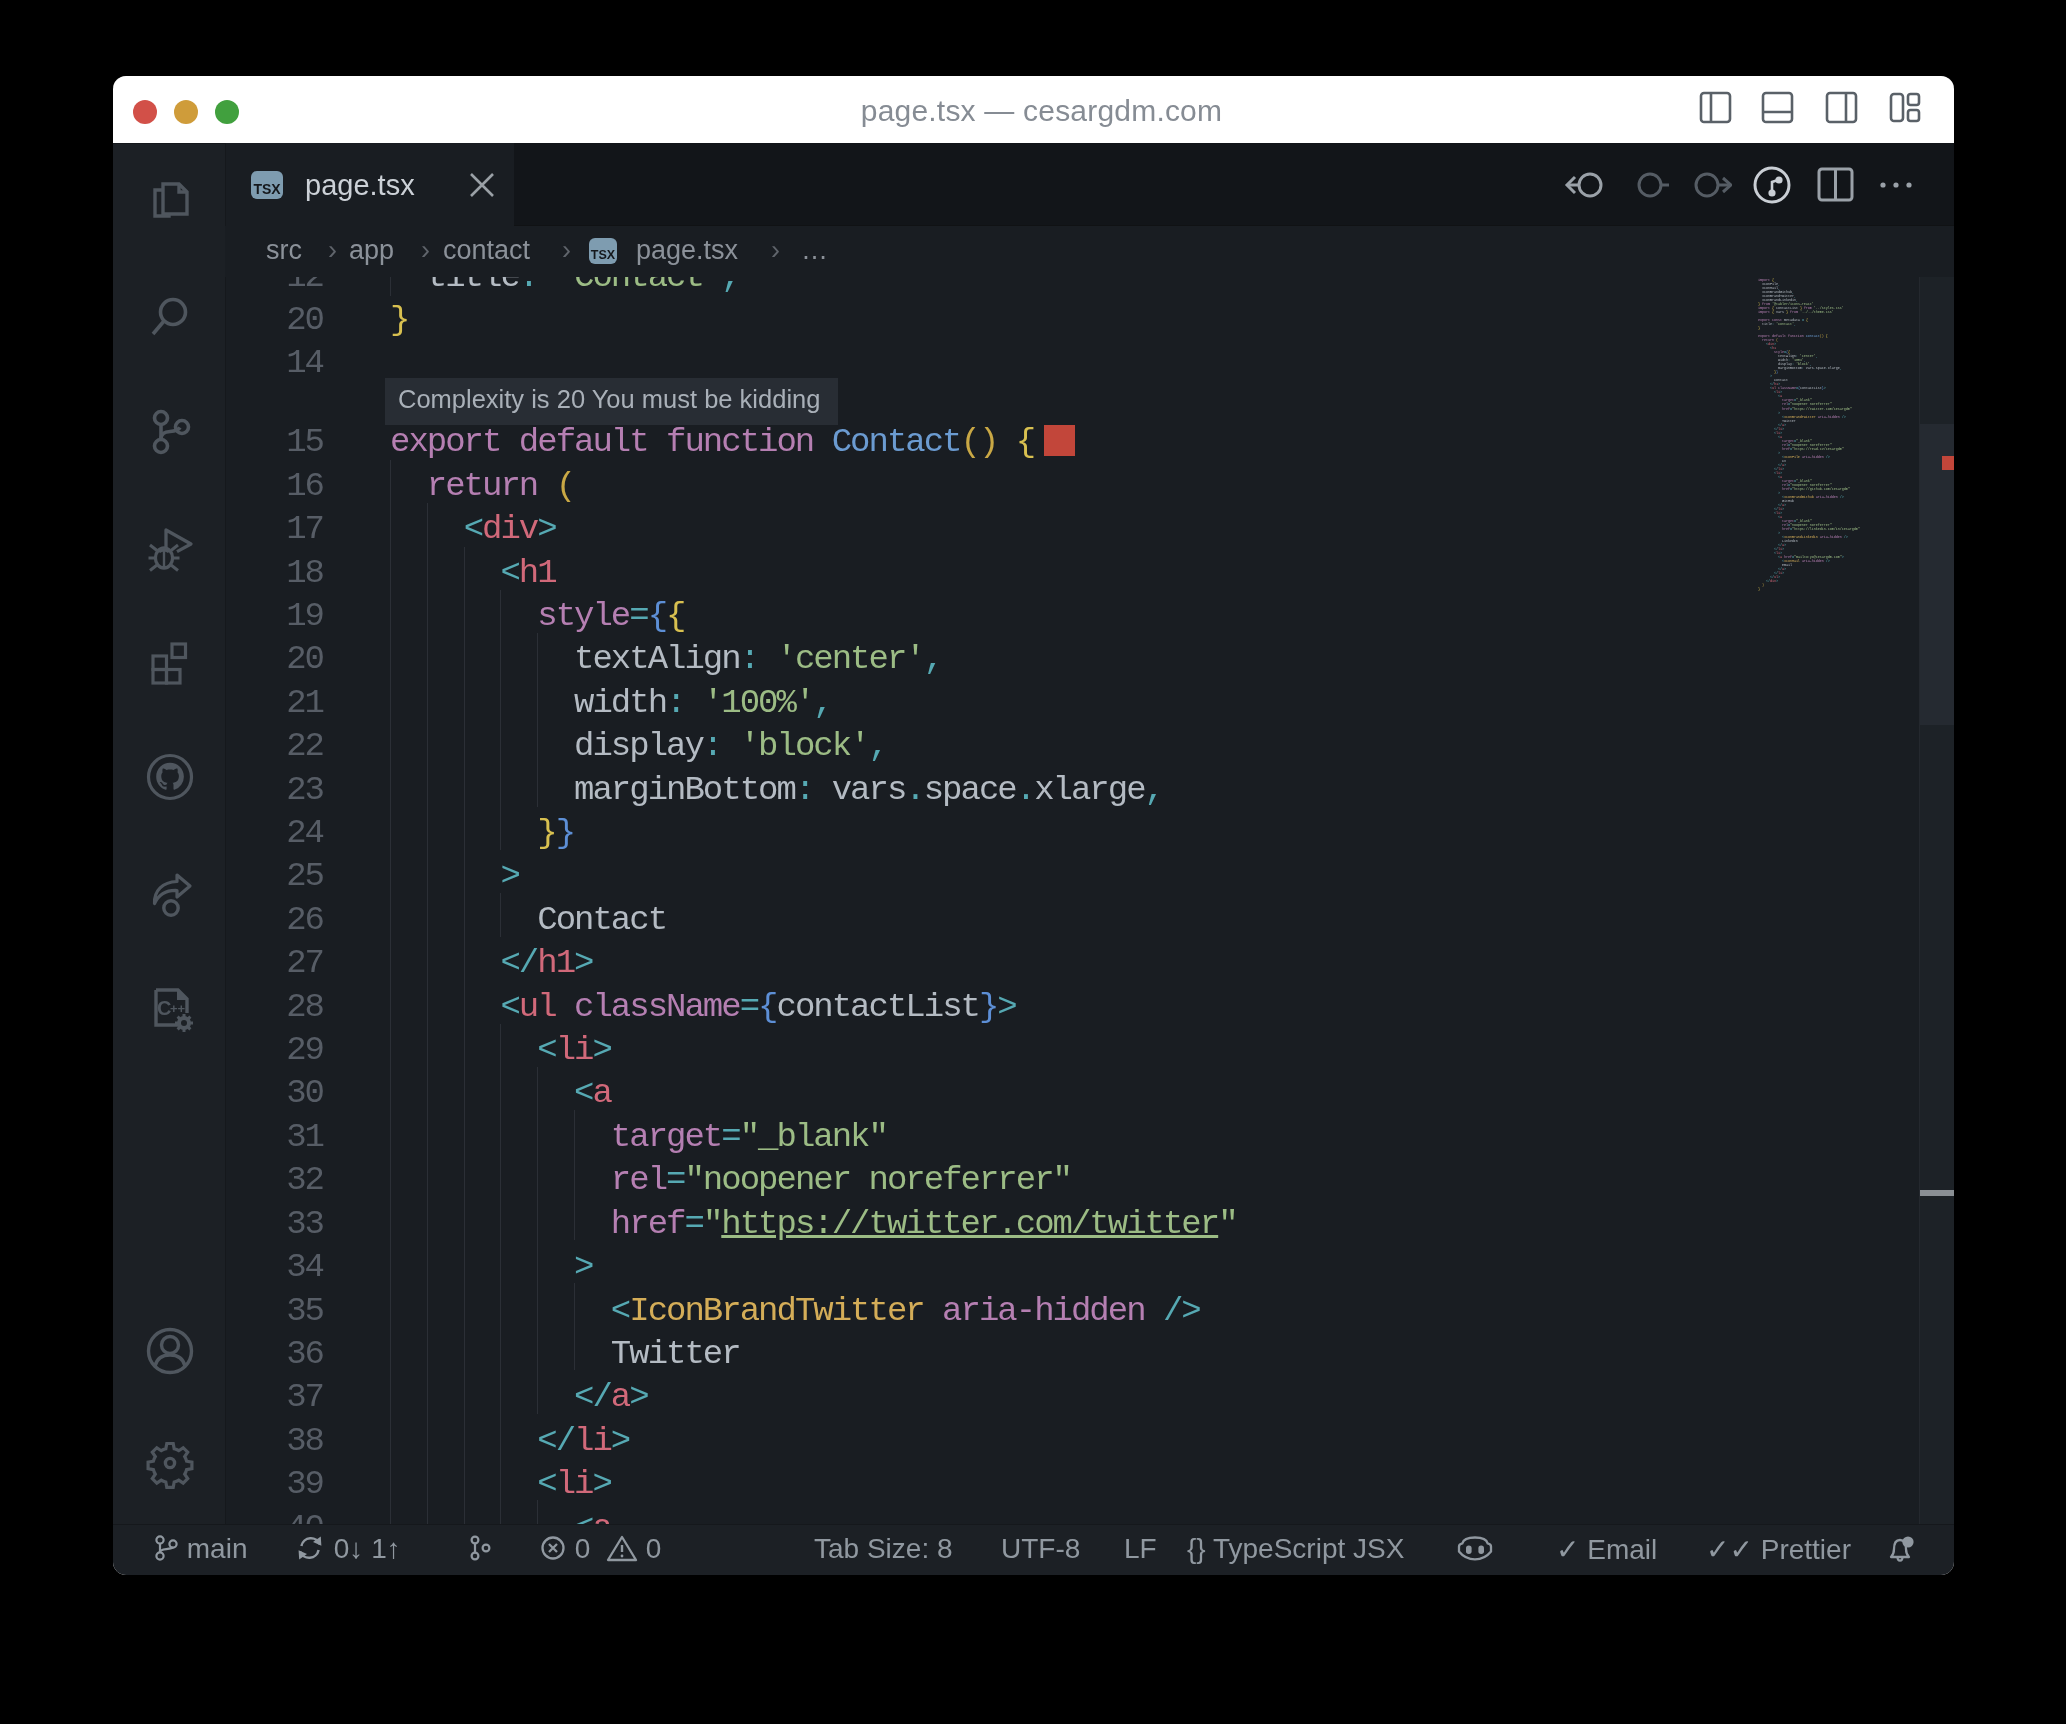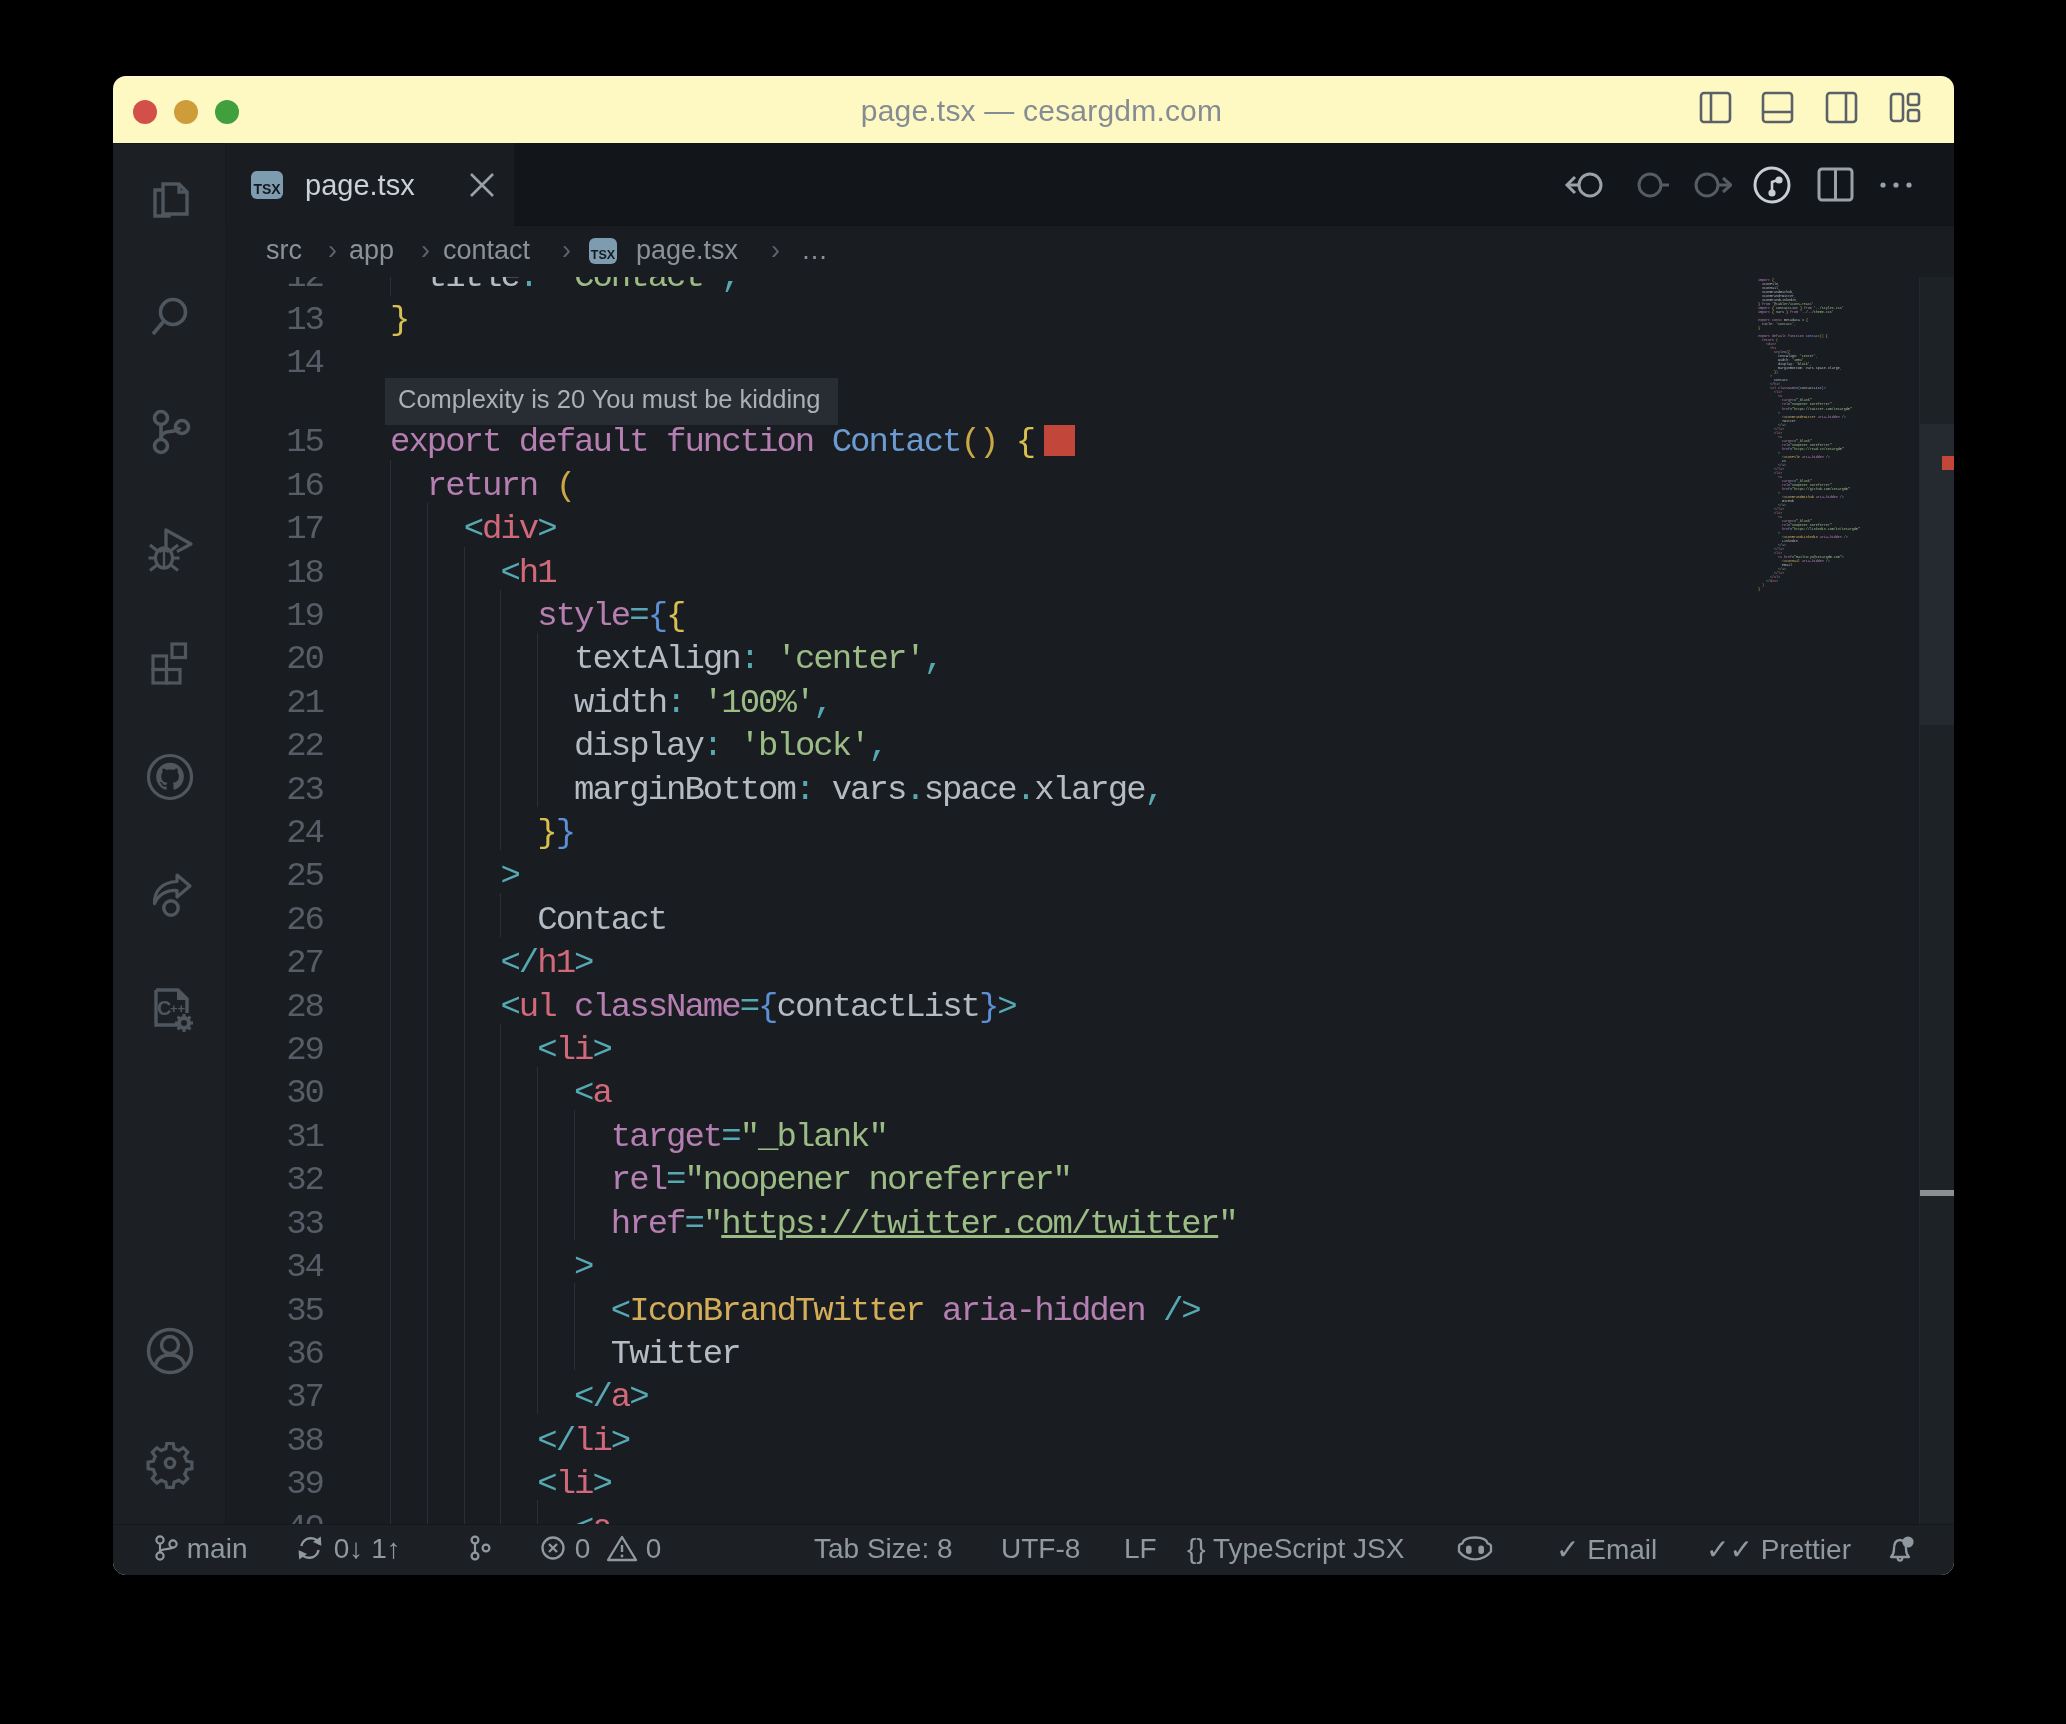--- a/index.html
+++ b/index.html
@@ -1,17 +1,17 @@
 <!DOCTYPE html>
 <html><head><meta charset="utf-8"><style>
 * { margin:0; padding:0; box-sizing:border-box; }
 html,body { width:2066px; height:1724px; background:#000; overflow:hidden; }
 body { position:relative; font-family:"Liberation Sans",sans-serif; }
 #win { position:absolute; left:113px; top:76px; width:1841px; height:1499px;
-  background:#fef9c3; border-radius:13px; overflow:hidden;
+  background:#ffffff; border-radius:13px; overflow:hidden;
   box-shadow: inset 0 1.5px 0 rgba(255,255,255,.22), inset 1px 0 0 rgba(255,255,255,.06), inset -1px 0 0 rgba(255,255,255,.06);
 }
 .abs { position:absolute; }
 #titlebar { left:0; top:0; width:100%; height:67px; }
 .tl { top:24px; width:24px; height:24px; border-radius:50%; }
 #title { left:8px; width:100%; text-align:center; top:18px; font-size:30px; font-weight:500; color:#868c94; letter-spacing:.2px; }
 #tabstrip { left:113px; top:67px; right:0; height:83px; background:#121519; border-bottom:1px solid #101214; }
 #activity { left:0; top:67px; width:113px; bottom:51px; background:#1c2025; border-right:1px solid #15181c; border-top:1px solid #15181c;}
 #tab { left:0; top:0; width:288px; height:83px; background:#191d22; }
 .chip { background:#7e9cb0; color:#15181c; font-weight:700; border-radius:6px; display:flex; align-items:flex-end; justify-content:center; }
@@ -187,21 +187,21 @@
     <div class="abs guide" style="left:237.6px;top:270px;height:977px"></div>
     <div class="abs guide" style="left:274.4px;top:313px;height:260px"></div>
     <div class="abs guide" style="left:274.4px;top:616px;height:44px"></div>
     <div class="abs guide" style="left:274.4px;top:747px;height:500px"></div>
     <div class="abs guide" style="left:311.2px;top:356px;height:174px"></div>
     <div class="abs guide" style="left:311.2px;top:790px;height:347px"></div>
     <div class="abs guide" style="left:311.2px;top:1223px;height:24px"></div>
     <div class="abs guide" style="left:348px;top:833px;height:130px"></div>
     <div class="abs guide" style="left:348px;top:1006px;height:87px"></div>
     <pre class="abs gut" style="top:-21.4px">12
-13
+20
 14</pre>
     <pre class="abs code" style="top:-21.4px"><span class="w">  title</span><span class="t">:</span> <span class="g">'Contact'</span><span class="t">,</span>
 <span class="y">}</span>
 </pre>
     <pre class="abs gut" style="top:144.4px">15
 16
 17
 18
 19
 20

